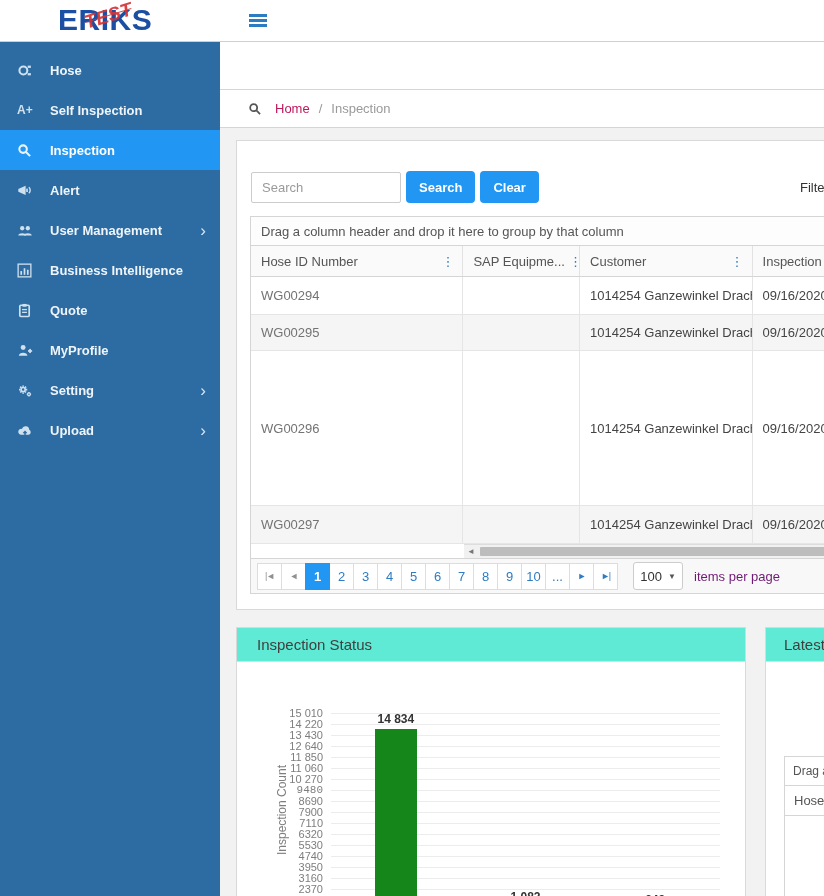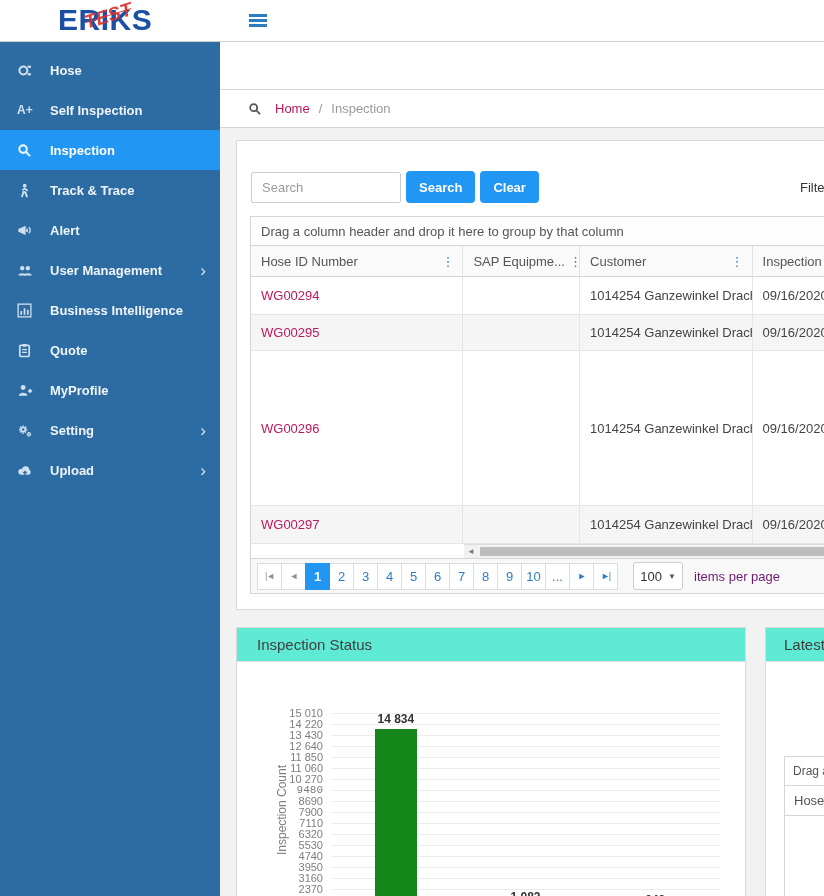--- a/index.html
+++ b/index.html
@@ -54,21 +54,21 @@
   .group-bar { height:29px; line-height:29px; padding-left:10px; font-size:13px; color:#555;
     background:#fdfdfd; border-bottom:1px solid #d5d5d5; white-space:nowrap; overflow:hidden; }
   .grid-head { display:flex; height:31px; background:#fafafa; border-bottom:1px solid #d5d5d5; }
   .hcell { display:flex; align-items:center; padding:0 4px 0 10px; font-size:13px; color:#555;
     border-right:1px solid #e2e2e2; cursor:pointer; overflow:hidden; white-space:nowrap; }
   .hcell .dots { margin-left:auto; color:#2e7cc3; font-size:13px; padding:0 4px; cursor:pointer; }
   .grid-row { display:flex; border-bottom:1px solid #e5e5e5; background:#fff; }
   .grid-row.alt { background:#f5f5f5; }
   .cell { padding:0 10px; display:flex; align-items:center; font-size:13px; color:#444;
     border-right:1px solid #e5e5e5; overflow:hidden; white-space:nowrap; }
-  .cell.link { color:#be185d; cursor:pointer; }
+  .cell.link { color:#737373; cursor:pointer; }
   .hscroll { height:14px; margin-left:213px; background:#f1f1f1; border-top:1px solid #ddd;
     position:relative; display:flex; align-items:center; }
   .hs-arrow { width:14px; font-size:8px; color:#777; text-align:center; cursor:pointer; }
   .hs-thumb { position:absolute; left:16px; right:3px; top:2px; height:9px; background:#bdbdbd; border-radius:1px; }
   .pager { height:35px; border-top:1px solid #d5d5d5; background:#f8f8f8;
     display:flex; align-items:center; padding-left:6px; font-size:13px; }
   .pbtn { border:1px solid #ddd; background:#fff; height:27px; min-width:25px; padding:0 4px;
     margin-right:-1px; display:flex; align-items:center; justify-content:center;
     color:#2e7cc3; cursor:pointer; font-size:13px; }
   .pbtn.nav { font-size:9px; color:#2e7cc3; letter-spacing:-1px; }
@@ -138,30 +138,20 @@
         <span>Self Inspection</span>
       </div>
       <div class="side-item active">
         <span class="icon">
           <svg viewBox="0 0 16 16" width="15" height="15">
             <circle cx="6.5" cy="6.5" r="4" fill="none" stroke="currentColor" stroke-width="2.2"></circle>
             <line x1="9.6" y1="9.6" x2="14" y2="14" stroke="currentColor" stroke-width="2.2"></line>
           </svg>
         </span>
         <span>Inspection</span>
-      </div>
-      <div class="side-item">
-        <span class="icon">
-          <svg viewBox="0 0 16 16" width="15" height="15" fill="currentColor">
-            <circle cx="8.2" cy="2.8" r="2"></circle>
-            <path d="M5.2 15 7 9.4 9 10.2 10.8 15" fill="none" stroke="currentColor" stroke-width="2"></path>
-            <path d="M5.6 7.6 8.2 6 11.4 8.2" fill="none" stroke="currentColor" stroke-width="1.8"></path>
-          </svg>
-        </span>
-        <span>Track &amp; Trace</span>
       </div>
       <div class="side-item">
         <span class="icon">
           <svg viewBox="0 0 16 16" width="15" height="15" fill="currentColor">
             <path d="M1.4 6.4 9.2 2.8 V12.8 L1.4 9.2 Z"></path>
             <rect x="9.8" y="6" width="1.8" height="3.6"></rect>
             <path d="M12.6 4.6 a4.2 4.2 0 0 1 0 6.4" fill="none" stroke="currentColor" stroke-width="1.5"></path>
           </svg>
         </span>
         <span>Alert</span>

